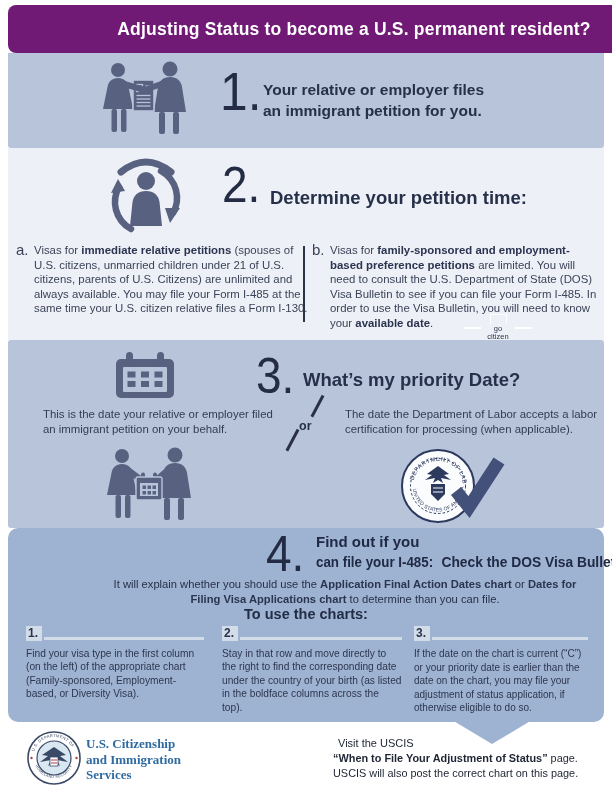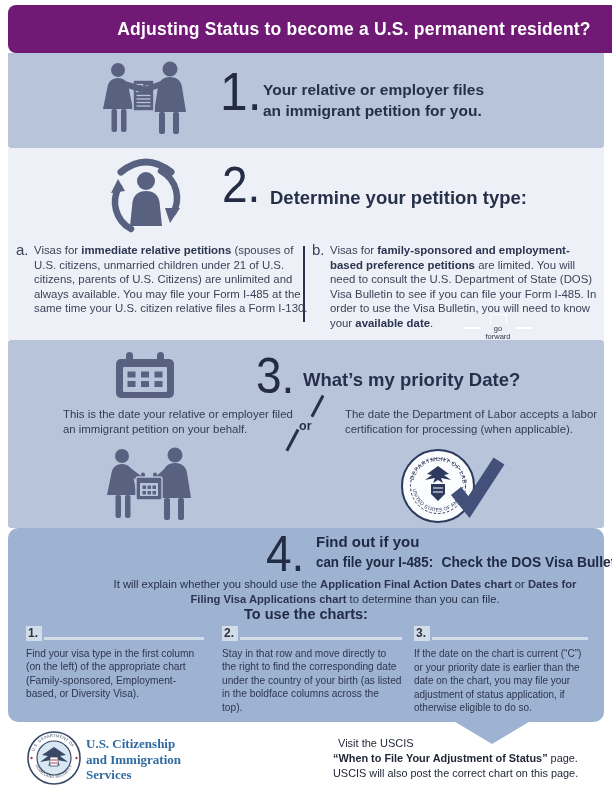--- a/index.html
+++ b/index.html
@@ -39,21 +39,21 @@
   .item{display:flex;}
   .item .ab{font-size:15px;color:#3b4358;width:18px;flex:none;line-height:14px;}
   .item p{margin:0;font-size:11.4px;line-height:14.6px;}
   .item-a{left:16px;top:243px;width:292px;}
   .item-b{left:312px;top:243px;width:290px;}
   .vdiv{left:303px;top:246px;width:2px;height:76px;background:#2a3147;}
   .gofwd{left:464px;top:314px;width:68px;text-align:center;font-size:7.5px;line-height:8px;color:#2e3648;}
   .gofwd .bracket{display:block;margin:0 auto 1px auto;width:15px;height:9px;border:1.5px solid #ffffff;border-bottom:none;}
   .gofwd .sideline{position:absolute;top:13px;width:17px;height:2px;background:#ffffff;}
   .gofwd .sl-l{left:0;} .gofwd .sl-r{right:0;}
-  .s3-left{left:63px;top:407px;width:242px;font-size:11.4px;line-height:15px;color:#333c52;}
+  .s3-left{left:43px;top:407px;width:242px;font-size:11.4px;line-height:15px;color:#333c52;}
   .s3-right{left:345px;top:407px;width:254px;font-size:11.4px;line-height:15px;color:#333c52;}
   .slash{width:2.5px;height:24px;background:#2a3147;transform:rotate(28deg);}
   .slash-top{left:316px;top:394px;}
   .slash-bot{left:291px;top:428px;}
   .or-label{left:299px;top:419px;font-size:12.5px;font-weight:700;color:#27304a;}
   .s4-desc{left:110px;top:577px;width:470px;text-align:center;font-size:11.2px;line-height:15px;color:#273049;}
   .charts-head{left:8px;top:606px;width:596px;text-align:center;font-size:14.5px;font-weight:700;color:#222c46;}
   .chart-col{top:626px;}
   .cc1{left:26px;width:178px;} .cc2{left:222px;width:180px;} .cc3{left:414px;width:174px;}
   .colnum{display:flex;align-items:flex-end;}
@@ -114,38 +114,38 @@
   <svg class="abs" style="left:104px;top:156px" width="84" height="82" viewBox="0 0 84 82">
     <path d="M17 16 Q42 -4 67 16" stroke="#586180" stroke-width="7" stroke-linecap="round" fill="none"></path>
     <circle cx="42" cy="25" r="9" fill="#586180"></circle>
     <path d="M42 35c-8 0-12.5 4.5-13.5 11L26 70h32l-2.5-24c-1-6.5-5.5-11-13.5-11z" fill="#586180"></path>
     <path d="M27 73 C 11 64 7 45 15 31" stroke="#586180" stroke-width="6.5" stroke-linecap="round" fill="none"></path>
     <polygon points="7,37 14,23 21,35" fill="#586180"></polygon>
     <path d="M57 15 C 73 24 77 43 69 57" stroke="#586180" stroke-width="6.5" stroke-linecap="round" fill="none"></path>
     <polygon points="61,52 76,52 66,67" fill="#586180"></polygon>
   </svg>
   <div class="abs bignum n2">2.</div>
-  <div class="abs s2-head h-step">Determine your petition type:</div>
+  <div class="abs s2-head h-step">Determine your petition time:</div>
 
   <div class="abs item item-a">
     <span class="ab">a.</span>
     <p><span>Visas for </span><span class="b">immediate relative petitions</span><span> (spouses of U.S. citizens, unmarried children under 21 of U.S. citizens, parents of U.S. Citizens) are unlimited and always available. You may file your Form I-485 at the same time your U.S. citizen relative files a Form I-130.</span></p>
   </div>
   <div class="abs vdiv"></div>
   <div class="abs item item-b">
     <span class="ab">b.</span>
     <p><span>Visas for </span><span class="b">family-sponsored and employment-based preference petitions</span><span> are limited.  You will need to consult the U.S. Department of State (DOS) Visa Bulletin to see if you can file your Form I-485. In order to use the Visa Bulletin, you will need to know your </span><span class="b">available date</span><span>.</span></p>
   </div>
 
   <div class="abs gofwd">
     <span class="bracket"></span>
     <span class="sideline sl-l"></span>
     <span class="sideline sl-r"></span>
     <div>go</div>
-    <div>forward</div>
+    <div>citizen</div>
   </div>
   <div class="abs notch notch2"></div>
 
   <div class="abs band3"></div>
   <svg class="abs" style="left:116px;top:352px" width="58" height="46" viewBox="0 0 58 46">
     <rect x="0" y="7" width="58" height="39" rx="5" fill="#586180"></rect>
     <rect x="10" y="0" width="7" height="13" rx="3.5" fill="#586180"></rect>
     <rect x="41" y="0" width="7" height="13" rx="3.5" fill="#586180"></rect>
     <rect x="7" y="15" width="44" height="25" rx="1" fill="#b8c4da"></rect>
     <rect x="11.5" y="19.5" width="8" height="6" fill="#586180"></rect>

